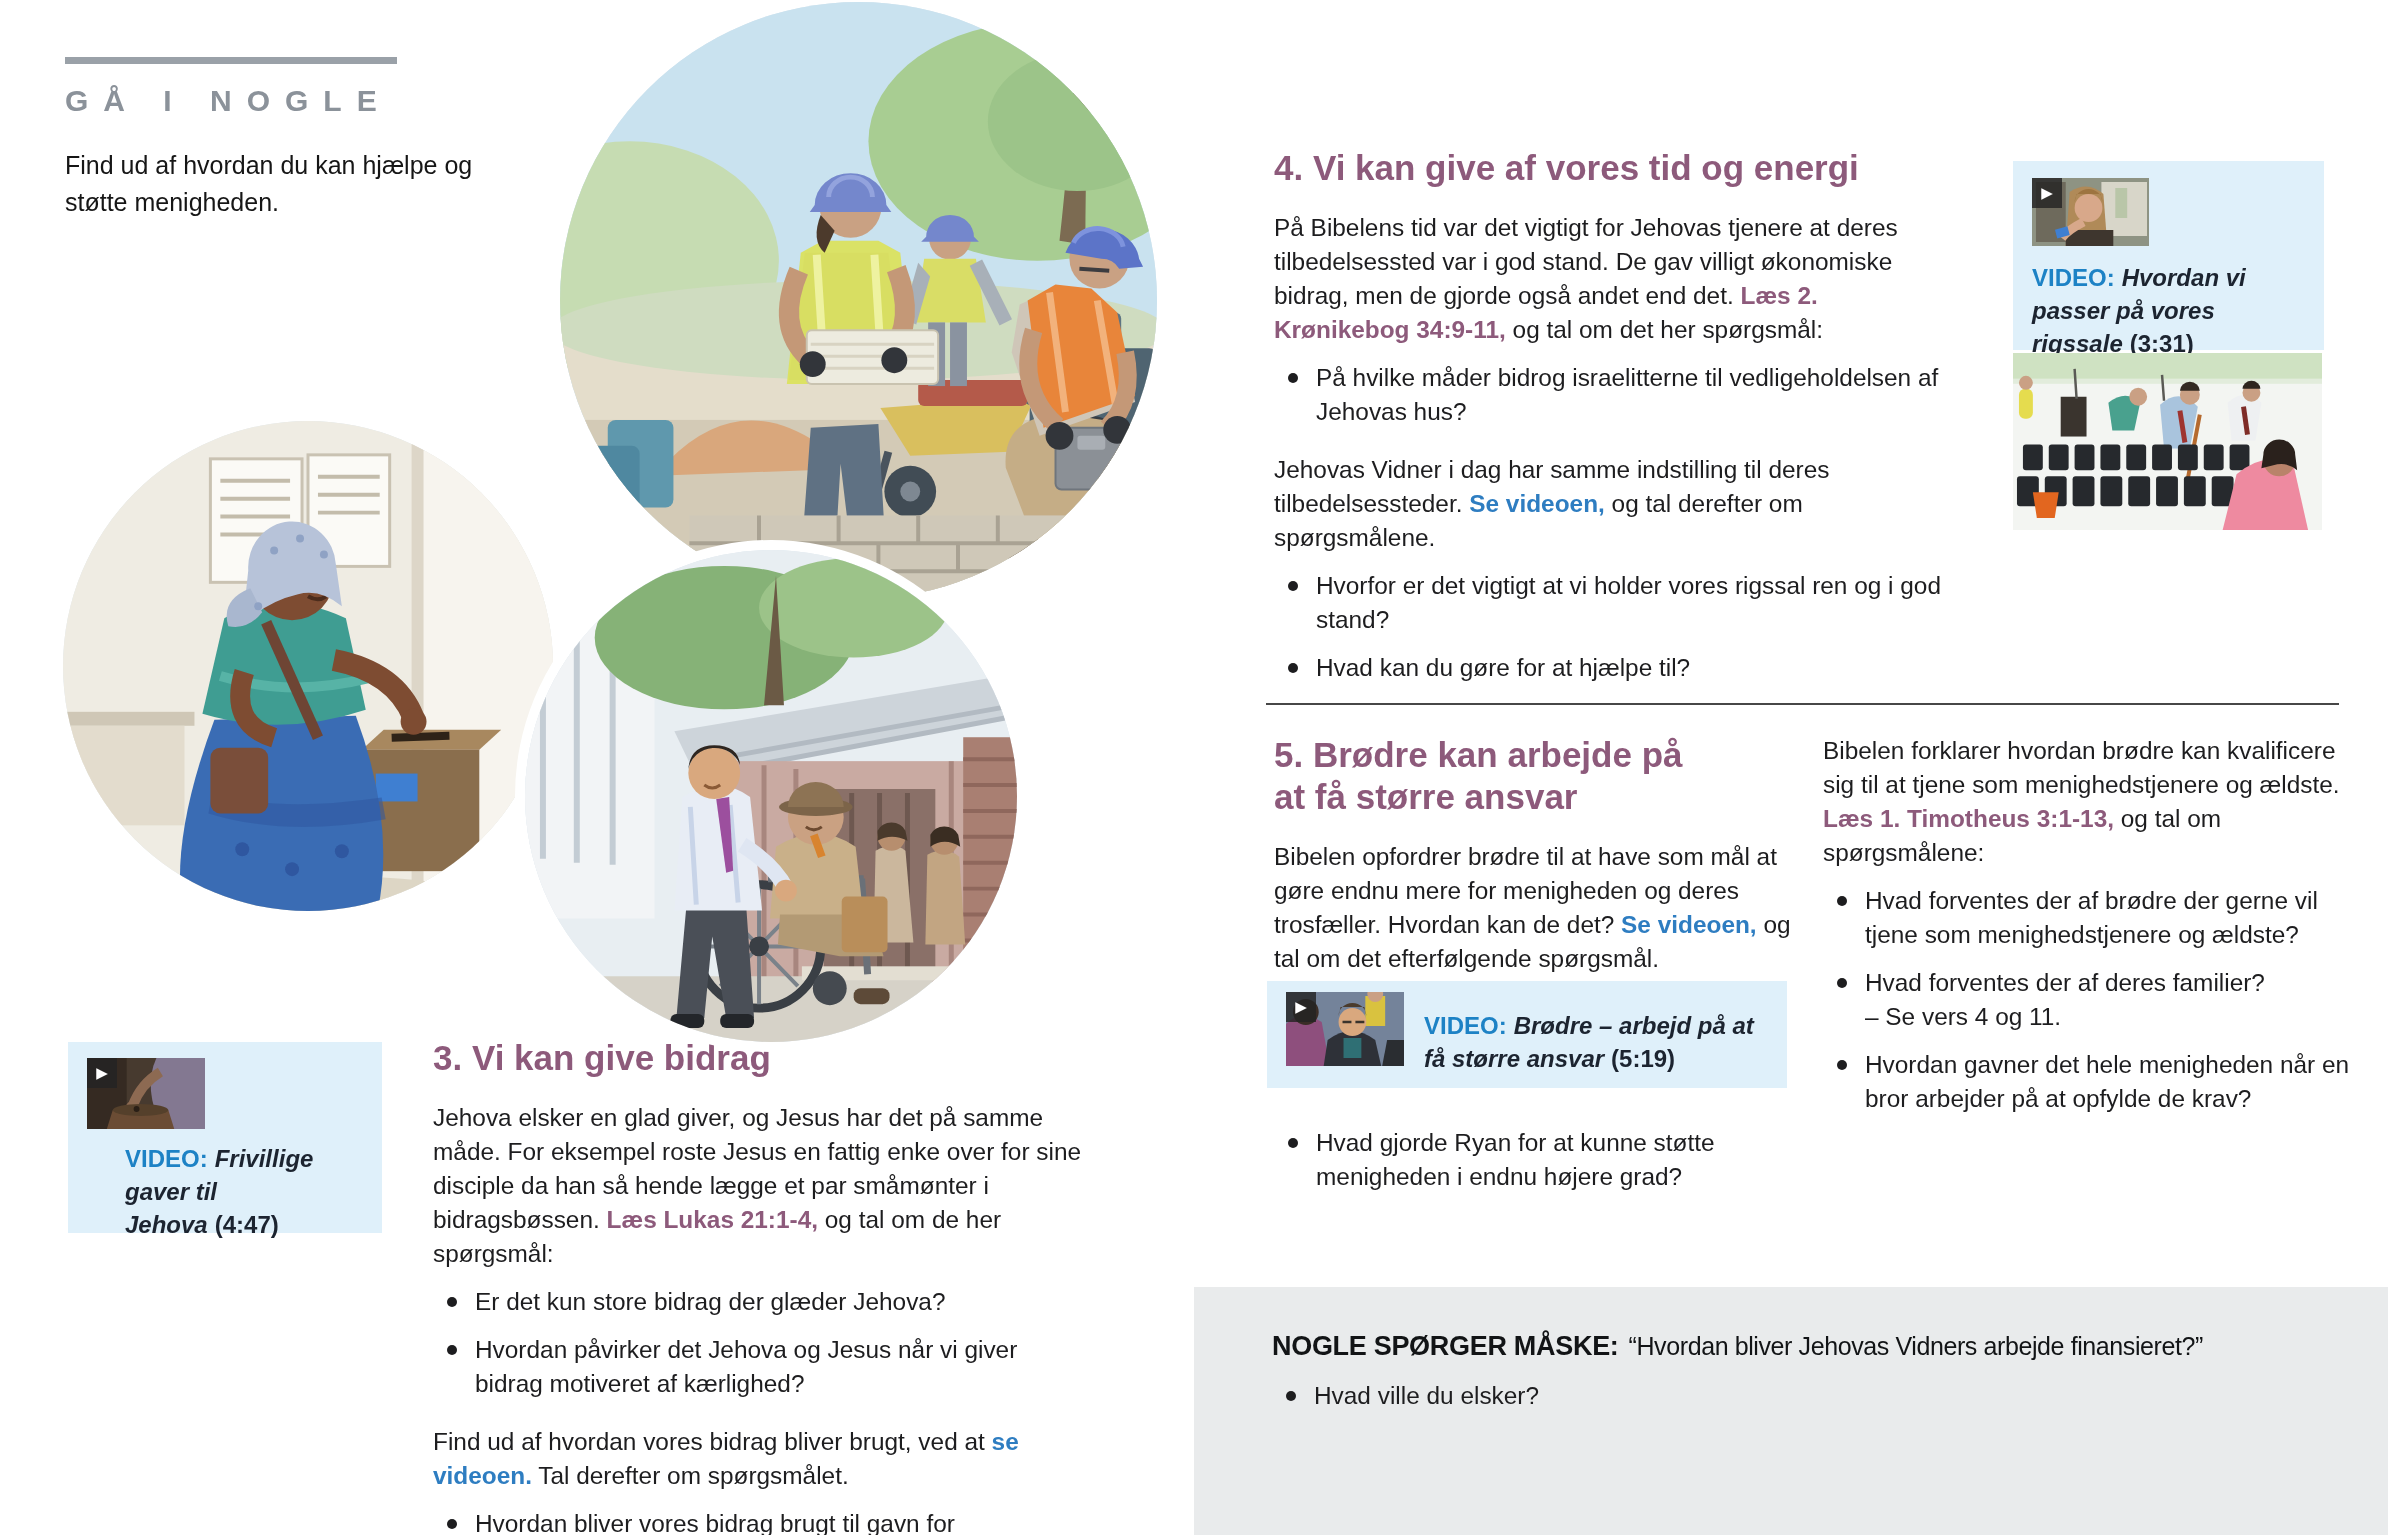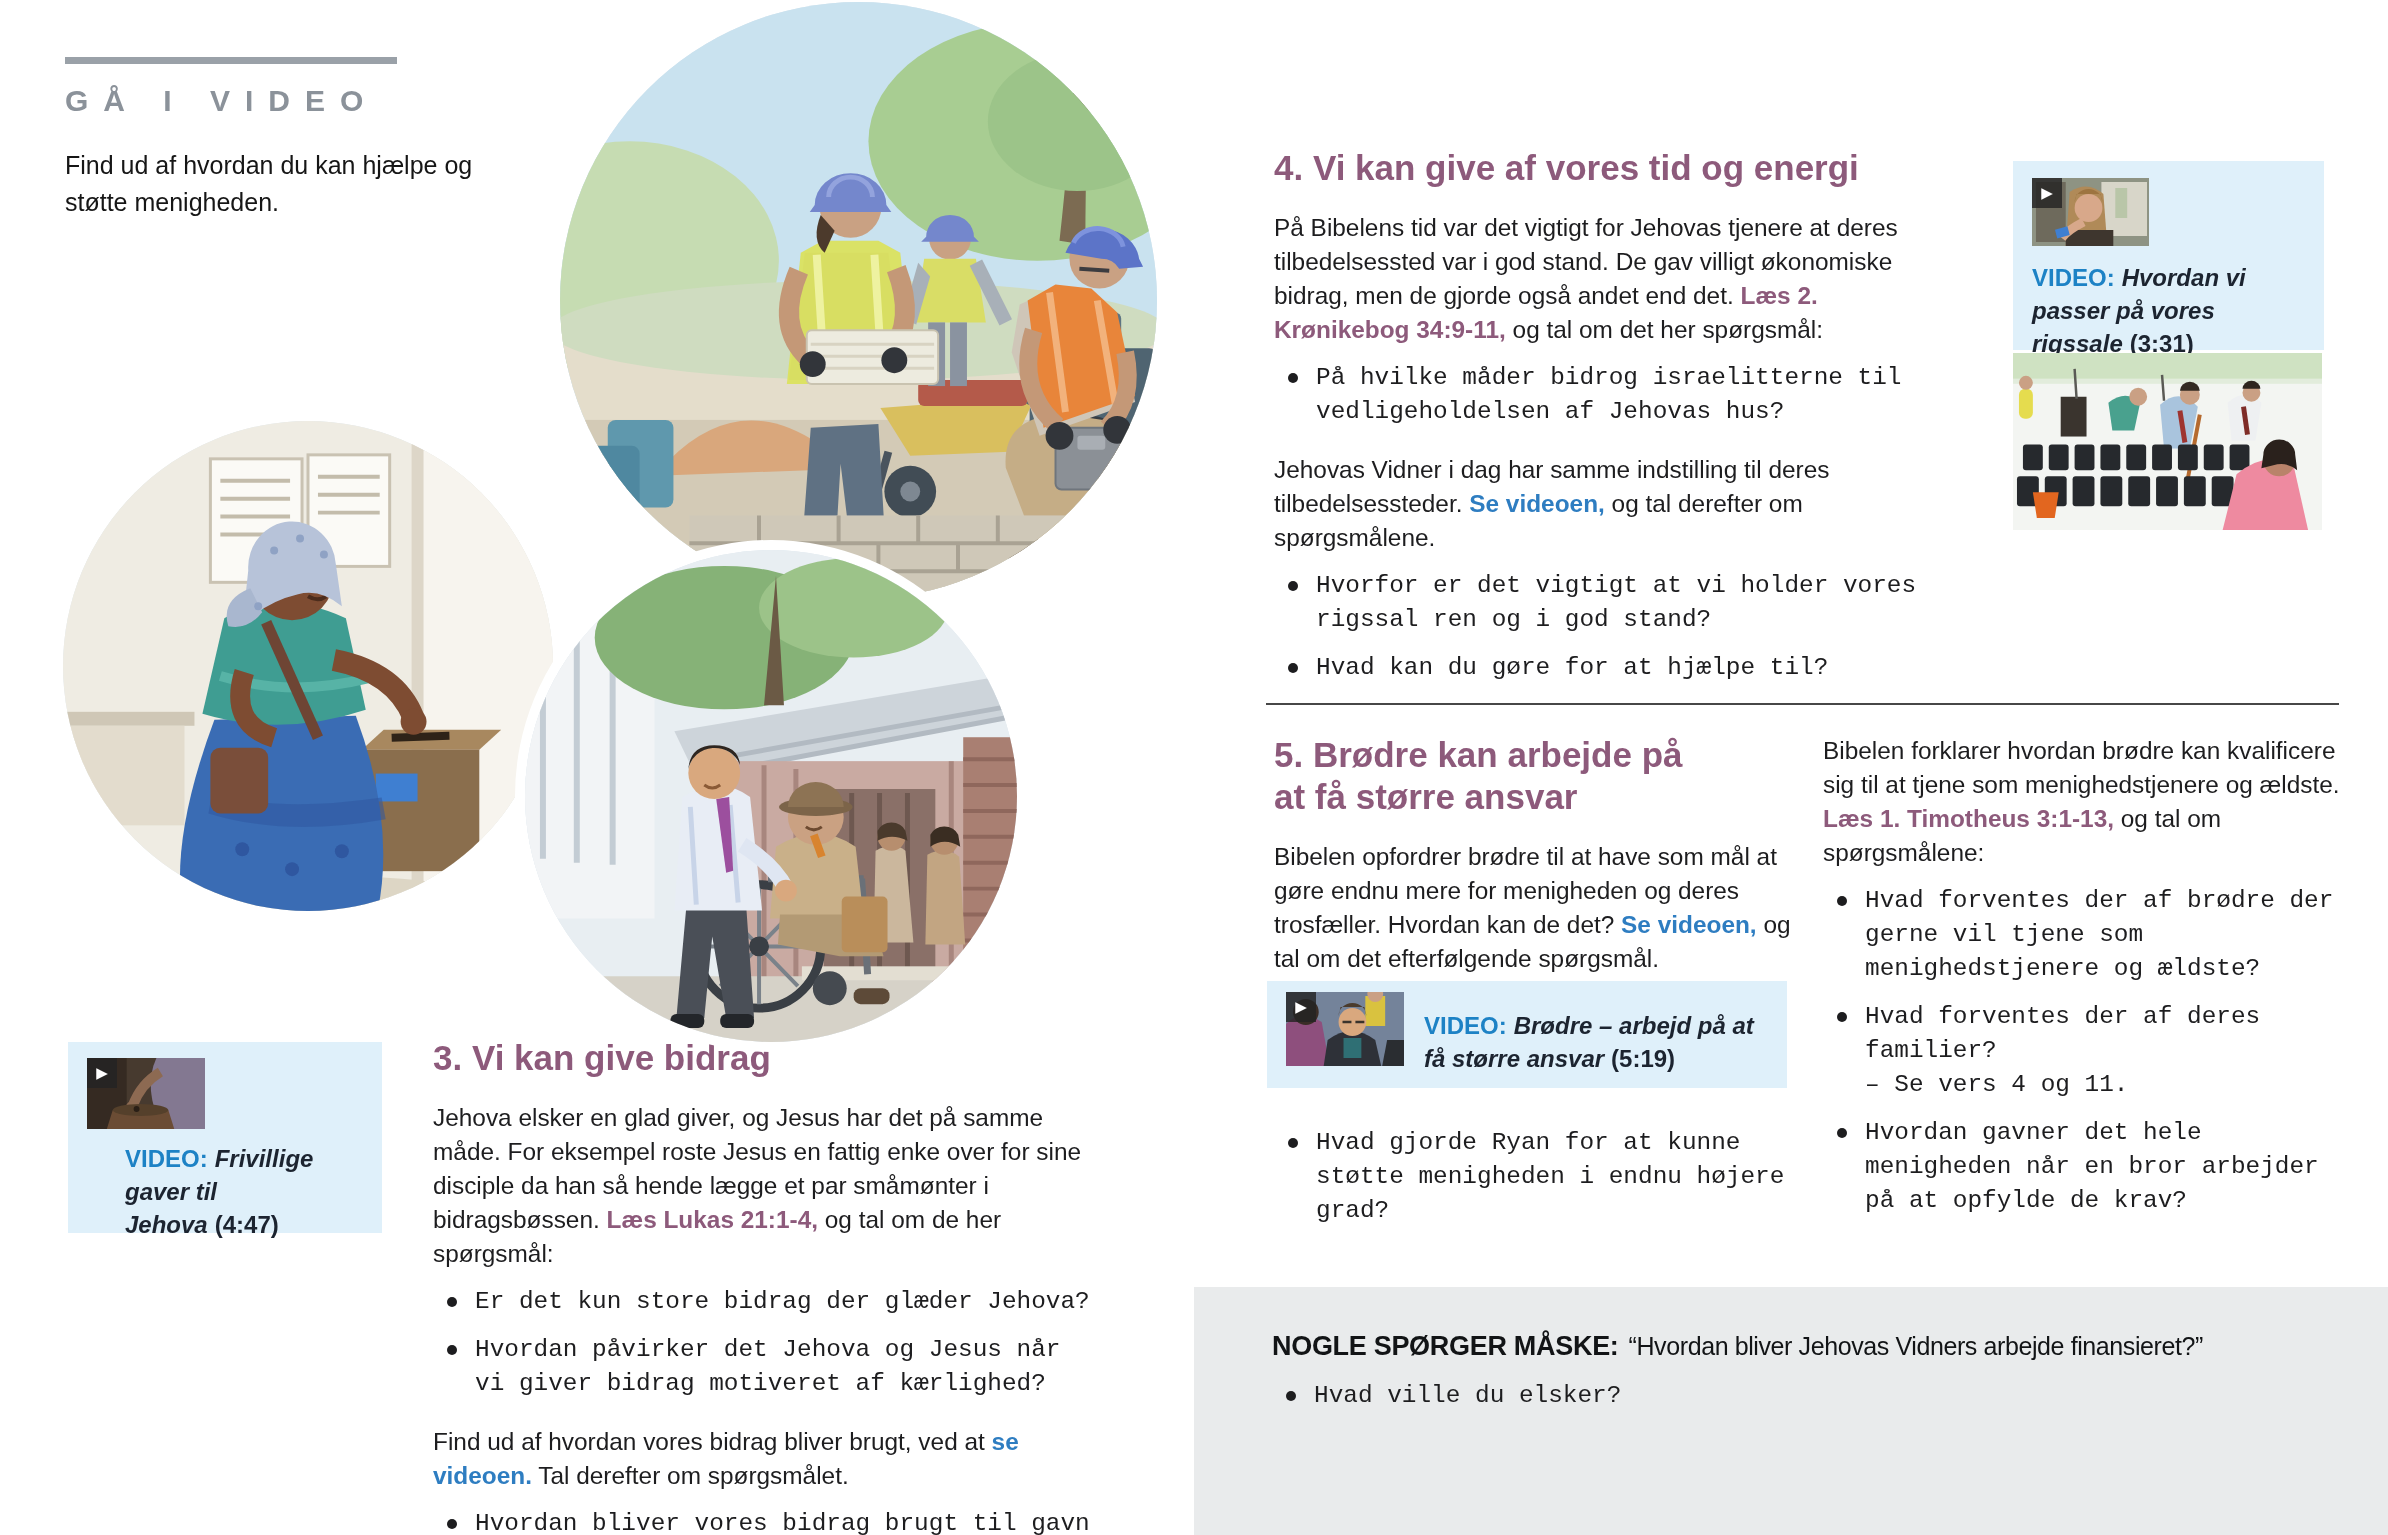--- a/index.html
+++ b/index.html
@@ -16,21 +16,21 @@
   .circle{border-radius:50%;overflow:hidden;background:#dde7ee;}
   .circle svg{display:block;width:100%;height:100%;}
   .rim{box-shadow:0 0 0 10px #ffffff;}
 
   
   .sec-h{font-size:35px;line-height:42px;font-weight:bold;color:#8d5a7b;margin:0;}
   .p{font-size:24.4px;line-height:34px;margin:0;}
   .mt1{margin-top:22px;} .mt2{margin-top:18px;} .mt3{margin-top:24px;}
   .link-p{color:#8d5a7b;font-weight:bold;cursor:pointer;}
   .link-b{color:#2e7dc1;font-weight:bold;cursor:pointer;}
-  .bullet{position:relative;padding-left:42px;font-size:24.4px;line-height:34px;margin-top:14px;font-family:Liberation Mono, monospace;}
+  .bullet{position:relative;padding-left:42px;font-size:24.4px;line-height:34px;margin-top:14px;}
   .bullet::before{content:"";position:absolute;left:14px;top:12px;width:10px;height:10px;border-radius:50%;background:#1d1d1f;}
   .preline{white-space:pre-line;}
 
   
   .vbox{background:#dff0fa;}
   .thumb{position:absolute;overflow:hidden;background:#333;}
   .thumb svg{display:block;width:100%;height:100%;}
   .play{position:absolute;left:0;top:0;width:30px;height:30px;background:rgba(35,35,35,.82);
         color:#fff;font-size:15px;display:flex;align-items:center;justify-content:center;cursor:pointer;}
   .vcap{position:absolute;font-size:24px;line-height:33px;color:#1c2430;}
@@ -50,21 +50,21 @@
   .footer-q{margin-left:10px;font-size:25px;letter-spacing:-0.4px;}
   .footer-bullet{position:absolute;left:78px;top:92px;width:896px;}
 </style>
 </head>
 <body>
 
 <div id="page">
 
   <div class="abs" style="left:65px;top:57px;">
     <div class="kicker-bar"></div>
-    <div class="kicker-label">GÅ I VIDEO</div>
+    <div class="kicker-label">GÅ I NOGLE</div>
   </div>
 
   <div class="abs intro" style="left:65px;top:147px;width:448px;">Find ud af hvordan du kan hjælpe og støtte menigheden.</div>
 
   <div class="abs circle" style="left:560px;top:2px;width:597px;height:597px;z-index:1;">
     <svg viewBox="0 0 600 600" preserveAspectRatio="none">
       <rect width="600" height="600" fill="#c9e2ef"></rect>
       <ellipse cx="70" cy="260" rx="150" ry="120" fill="#c6dcb2"></ellipse>
       <ellipse cx="480" cy="140" rx="170" ry="120" fill="#a8cd92"></ellipse>
       <path d="M520 30 q-8 120 -18 210 l26 4 q0-120 8-212z" fill="#7c6b52"></path>

